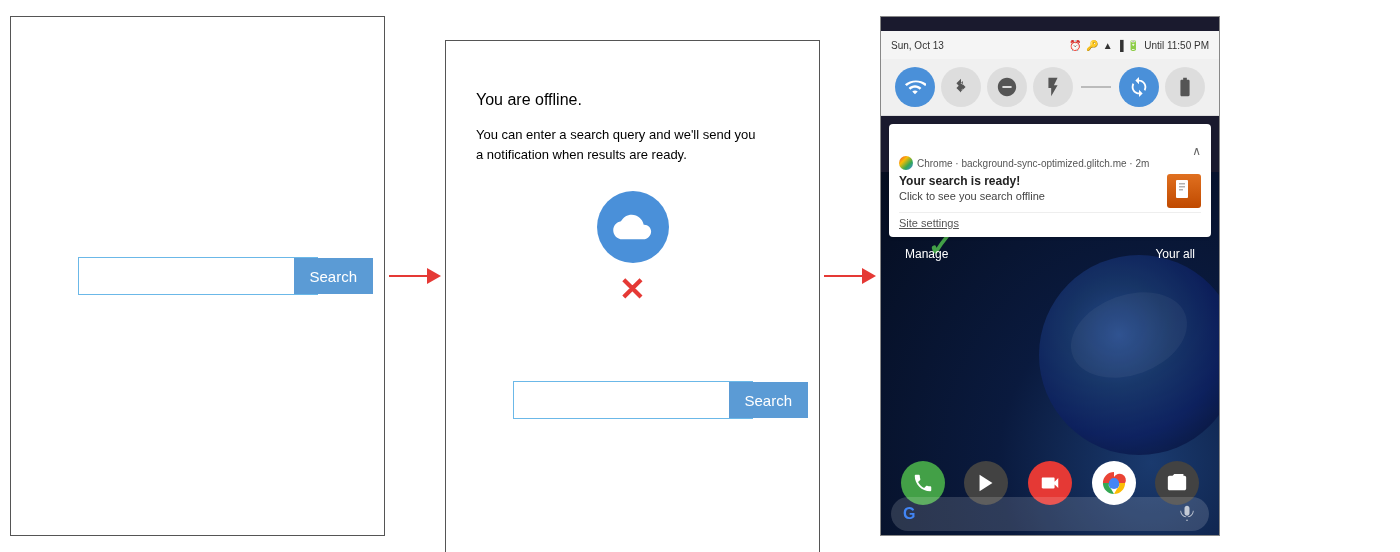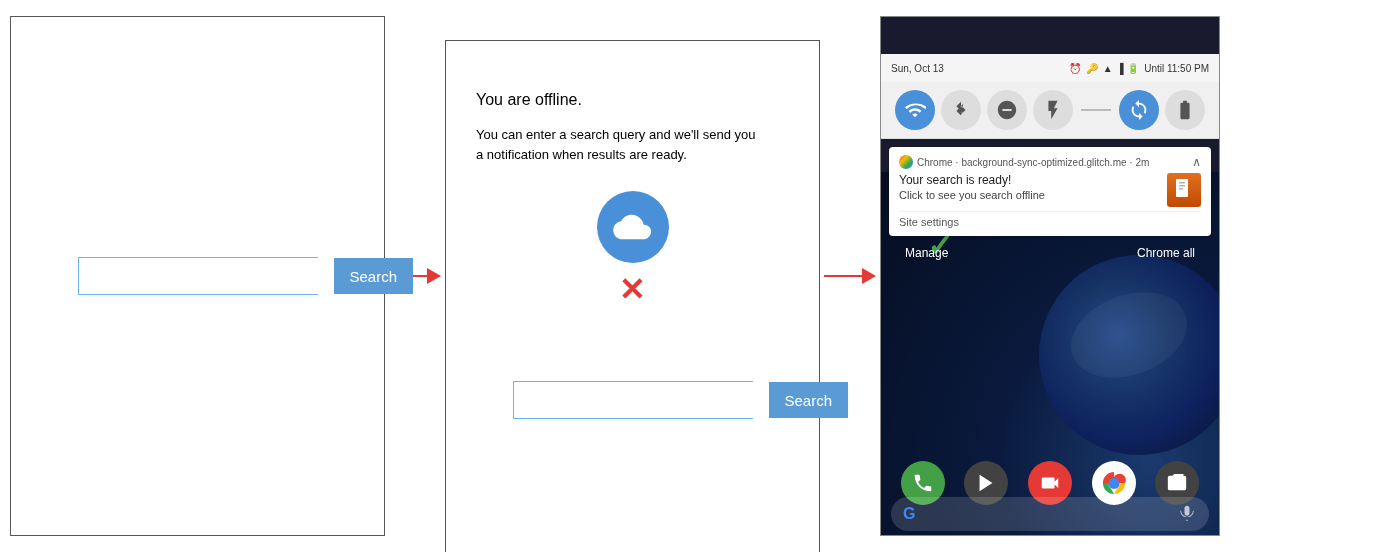--- a/index.html
+++ b/index.html
@@ -36,21 +36,20 @@
       display: flex;
       align-items: center;
       justify-content: center;
     }
 
     .search-bar {
       display: flex;
       align-items: center;
       border: 1.5px solid #6bb8e8;
       width: 240px;
-      padding-left: 40px;
     }
 
     .search-input {
       flex: 1;
       height: 36px;
       border: none;
       outline: none;
       padding: 4px 8px;
       font-size: 15px;
       background: #fff;
@@ -258,37 +257,38 @@
       justify-content: space-between;
       margin-bottom: 4px;
       font-size: 10px;
       color: #666;
     }
 
     .notif-header-left {
       display: flex;
       align-items: center;
       gap: 4px;
+      margin-top: 24px;
     }
 
     .chrome-icon-small {
       width: 14px;
       height: 14px;
       border-radius: 50%;
       background: linear-gradient(135deg, #ea4335 0%, #fbbc05 33%, #34a853 66%, #4285f4 100%);
     }
 
     .notif-source {
       font-size: 10px;
       color: #555;
     }
 
     .notif-title {
       font-size: 12px;
-      font-weight: normal;
+      font-weight: bold;
       color: #222;
       margin-bottom: 2px;
     }
 
     .notif-body {
       font-size: 11px;
       color: #444;
     }
 
     .notif-content-row {
@@ -296,20 +296,21 @@
       justify-content: space-between;
       align-items: flex-start;
     }
 
     .site-settings {
       font-size: 11px;
       color: #555;
       margin-top: 4px;
       padding-top: 4px;
       border-top: 1px solid #eee;
+      text-decoration: underline;
     }
 
     
     .manage-row {
       display: flex;
       justify-content: space-between;
       padding: 6px 24px;
       background: transparent;
     }
 
@@ -397,21 +398,21 @@
 
     .google-g {
       font-size: 16px;
       font-weight: bold;
       color: #4285f4;
     }
 
     
     .notif-overlay {
       position: absolute;
-      top: 37px;
+      top: 14px;
       left: 0;
       right: 0;
       z-index: 10;
       background: transparent;
     }
 
     
     .p2-inner {
       width: 100%;
       height: 100%;
@@ -570,21 +571,21 @@
                 <rect x="5" y="7" width="6" height="1.5" fill="rgba(0,0,0,0.3)"></rect>
                 <rect x="5" y="10" width="4" height="1.5" fill="rgba(0,0,0,0.3)"></rect>
               </svg>
           </div>
         </div>
         <div class="site-settings">Site settings</div>
       </div>
 
       <div class="manage-row">
         <span class="manage-label">Manage</span>
-        <span class="manage-label">Chrome all</span>
+        <span class="manage-label">Your all</span>
       </div>
 
     </div>
 
     <div class="dock">
       <div class="dock-icon phone" style="background:#43a047;">
         <svg width="22" height="22" viewBox="0 0 24 24" fill="white">
             <path d="M6.6 10.8c1.4 2.8 3.8 5.1 6.6 6.6l2.2-2.2c.3-.3.7-.4 1-.2 1.1.4 2.3.6 3.6.6.6 0 1 .4 1 1V20c0 .6-.4 1-1 1-9.4 0-17-7.6-17-17 0-.6.4-1 1-1h3.5c.6 0 1 .4 1 1 0 1.3.2 2.5.6 3.6.1.3 0 .7-.2 1L6.6 10.8z"></path>
           </svg>
       </div>

